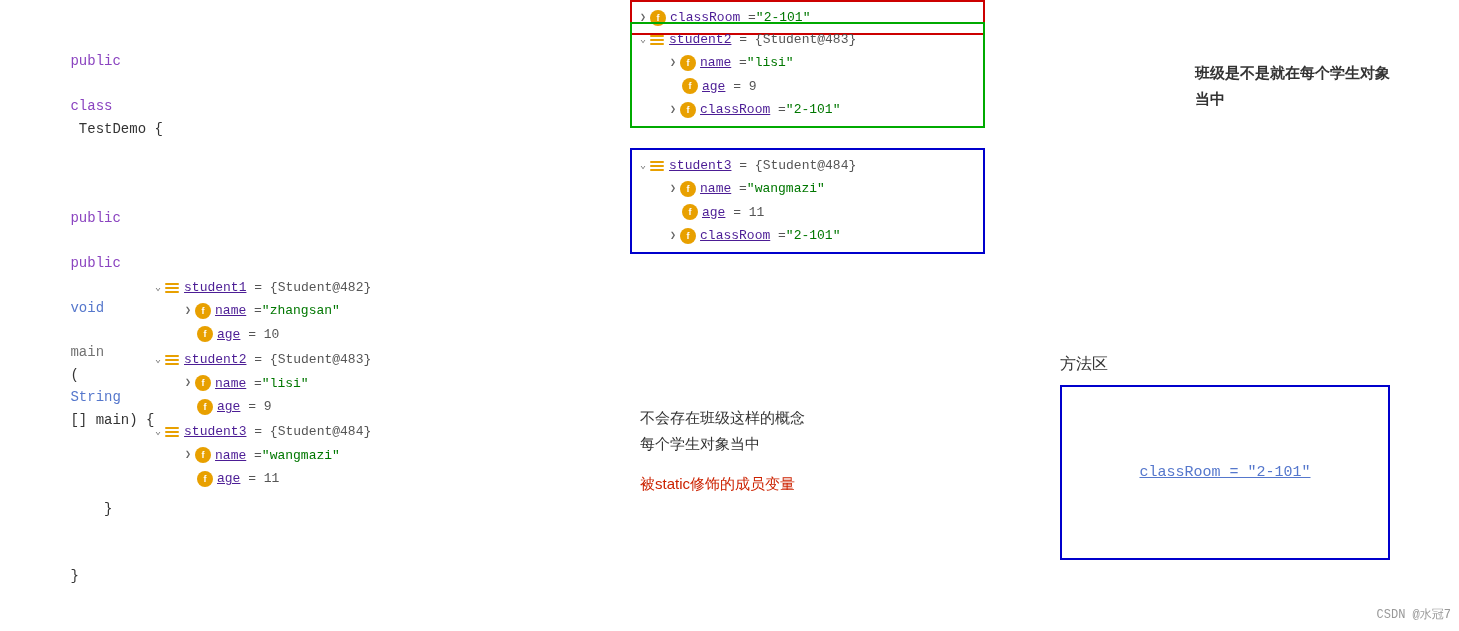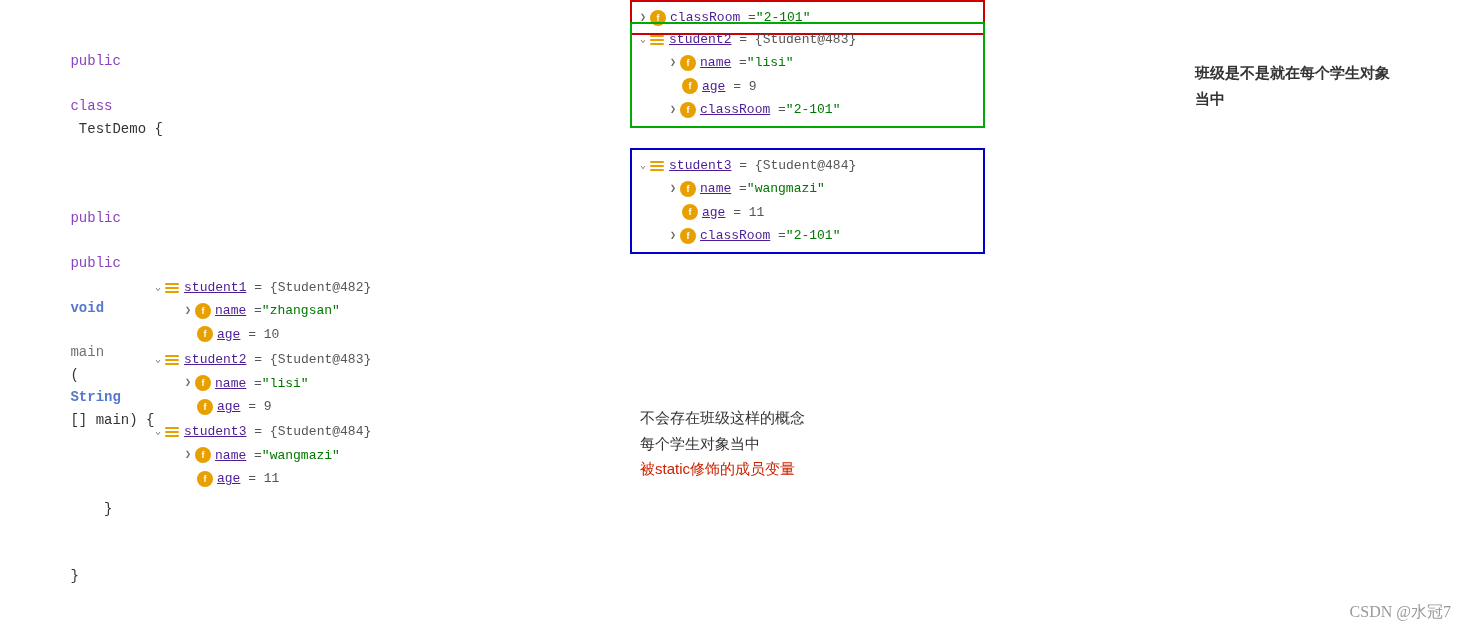--- a/index.html
+++ b/index.html
@@ -29,21 +29,21 @@
     }
 
     .code-line {
       line-height: 1.6;
       white-space: pre;
       font-family: 'Courier New', Courier, monospace;
       font-size: 14px;
     }
 
     .kw-purple { color: #8B44C0; font-weight: normal; }
-    .kw-blue { color: #5577CC; font-weight: bold; }
+    .kw-blue { color: #5577CC; font-weight: normal; }
     .kw-orange { color: #737373; }
     .text-black { color: #333333; }
 
     
     .debug-panel {
       position: absolute;
       left: 155px;
       top: 270px;
       width: 420px;
     }
@@ -111,23 +111,23 @@
       font-family: 'Courier New', Courier, monospace;
       font-size: 15px;
       color: #5577CC;
       text-decoration: underline;
     }
 
     .csdn-watermark {
       position: absolute;
       bottom: 8px;
       right: 8px;
-      font-size: 16px;
+      font-size: 12px;
       color: #999;
-      font-family: Liberation Serif, serif;
+      font-family: Liberation Mono, monospace;
     }
   </style>
 </head>
 <body>
 
 <div class="page-container">
 
   <div class="code-panel">
     <div class="code-line">
       <span class="kw-purple">public</span>
@@ -304,27 +304,33 @@
         <span class="var-icon">f</span>
         <span class="var-link">classRoom</span>
         <span class="var-value">&nbsp;= </span>
         <span class="var-string">"2-101"</span>
       </div>
     </div>
 
     <div style="position:absolute; top:405px; left:10px;">
       <div class="annotation-text">不会存在班级这样的概念</div>
       <div class="annotation-text">每个学生对象当中</div>
-      <div style="">
+      <div style="margin-top:15px;">
         <div class="annotation-red">被static修饰的成员变量</div>
       </div>
     </div>
 
   </div>
 
   <div style="position:absolute; left:1195px; top:60px; width:200px;font-weight:bold;">
     <div class="annotation-text">班级是不是就在每个学生对象当中</div>
   </div>
 
+  <div style="position:absolute; left:1060px; top:350px; width:370px;">
+    <div class="annotation-text" style="font-size:16px; margin-bottom:8px;">方法区</div>
+    <div style="width:330px; height:175px; border:2px solid #0000CC; display:flex; align-items:center; justify-content:center;">
+      <span class="classroom-value">classRoom = "2-101"</span>
+    </div>
+  </div>
 
   <div class="csdn-watermark">CSDN @水冠7</div>
 
 </div>
 
 </body></html>

